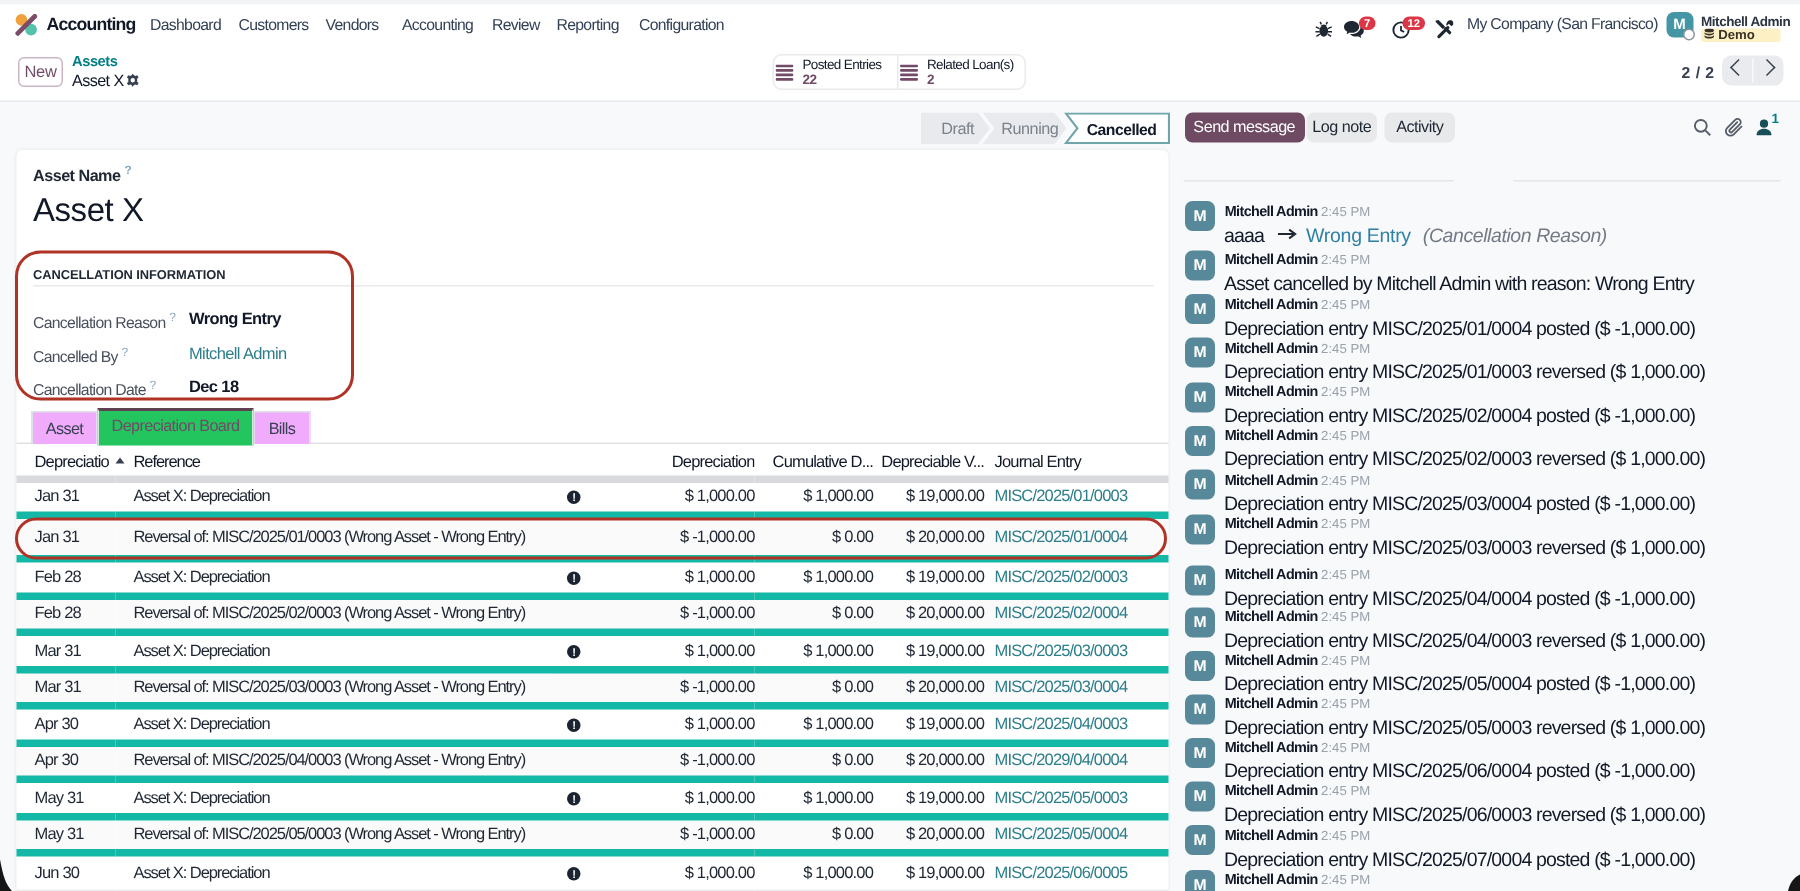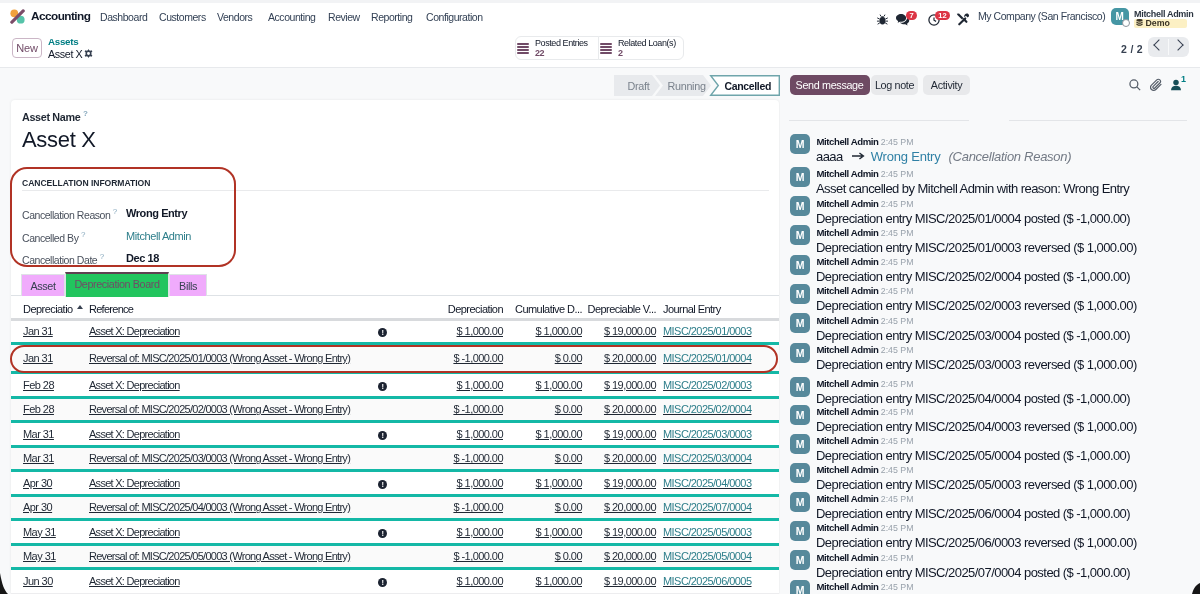--- a/index.html
+++ b/index.html
@@ -42,21 +42,21 @@
 
 #tabs { position:absolute; left:11px; top:274px; width:768px; height:22px; border-bottom:1px solid #dee2e6; }
 .tab { position:absolute; top:0; height:22px; font-size:10.8px; letter-spacing:-0.4px; color:#374151; text-align:center; line-height:22px; background:#f0abfc; border:1px solid #dee2e6; border-bottom:none; }
 #tab-active { position:absolute; top:-2px; height:25px; background:#22c55e; border:1px solid #dee2e6; border-top:2.5px solid #5f4050; border-bottom:none; color:#714B67; font-size:10.8px; letter-spacing:-0.4px; text-align:center; line-height:20px; z-index:2; }
 
 
 #tbl { position:absolute; left:11px; top:296px; width:768px; font-size:11px; letter-spacing:-0.55px; color:#1f2733; border-collapse:collapse; table-layout:fixed; }
 #tbl th { font-weight:400; color:#111827; white-space:nowrap; overflow:hidden; }
 #tbl td, #tbl th { padding:0; vertical-align:middle; }
 #tbl thead tr { height:23px; } #tbl th { padding-top:4px; }
-#tbl tbody tr { height:24.5px; border-top:3px solid #14b8a6;text-decoration:underline; } #tbl tbody tr:first-child { border-top-color:#d8dadd; } #tbl tbody { border-bottom:1px solid #ededef; }
+#tbl tbody tr { height:24.5px; border-top:5px solid #14b8a6; } #tbl tbody tr:first-child { border-top-color:#d8dadd; } #tbl tbody { border-bottom:1px solid #ededef; }
 #tbl tbody tr.tall { height:29px; }
 #tbl tbody tr.stripe { background:#fafafa; }
 #tbl .c-date { padding-left:12px; }
 #tbl .c-ref { padding-left:12px; white-space:nowrap; overflow:hidden; letter-spacing:-0.72px; }
 #tbl .num { text-align:right; white-space:nowrap; }
 #tbl .c-je { padding-left:7px; color:#2d7e8a; }
 .warn { display:inline-block; width:9px; height:9px; border-radius:50%; background:#1c2331; color:#fff; font-size:7.5px; font-weight:700; text-align:center; line-height:9.5px; margin-left:10px; }
 
 
 #chatter { left:780px; top:68px; width:420px; height:526px; background:#f8f9fa; }
@@ -281,21 +281,21 @@
     <td class="num">$ 19,000.00</td>
     <td class="c-je">MISC/2025/04/0003</td>
   </tr>
   <tr class="stripe">
     <td class="c-date">Apr 30</td>
     <td class="c-ref">Reversal of: MISC/2025/04/0003 (Wrong Asset - Wrong Entry)</td>
     <td></td>
     <td class="num">$ -1,000.00</td>
     <td class="num">$ 0.00</td>
     <td class="num">$ 20,000.00</td>
-    <td class="c-je">MISC/2025/07/0004</td>
+    <td class="c-je">MISC/2029/04/0004</td>
   </tr>
   <tr>
     <td class="c-date">May 31</td>
     <td class="c-ref">Asset X: Depreciation</td>
     <td><span class="warn">!</span></td>
     <td class="num">$ 1,000.00</td>
     <td class="num">$ 1,000.00</td>
     <td class="num">$ 19,000.00</td>
     <td class="c-je">MISC/2025/05/0003</td>
   </tr>

